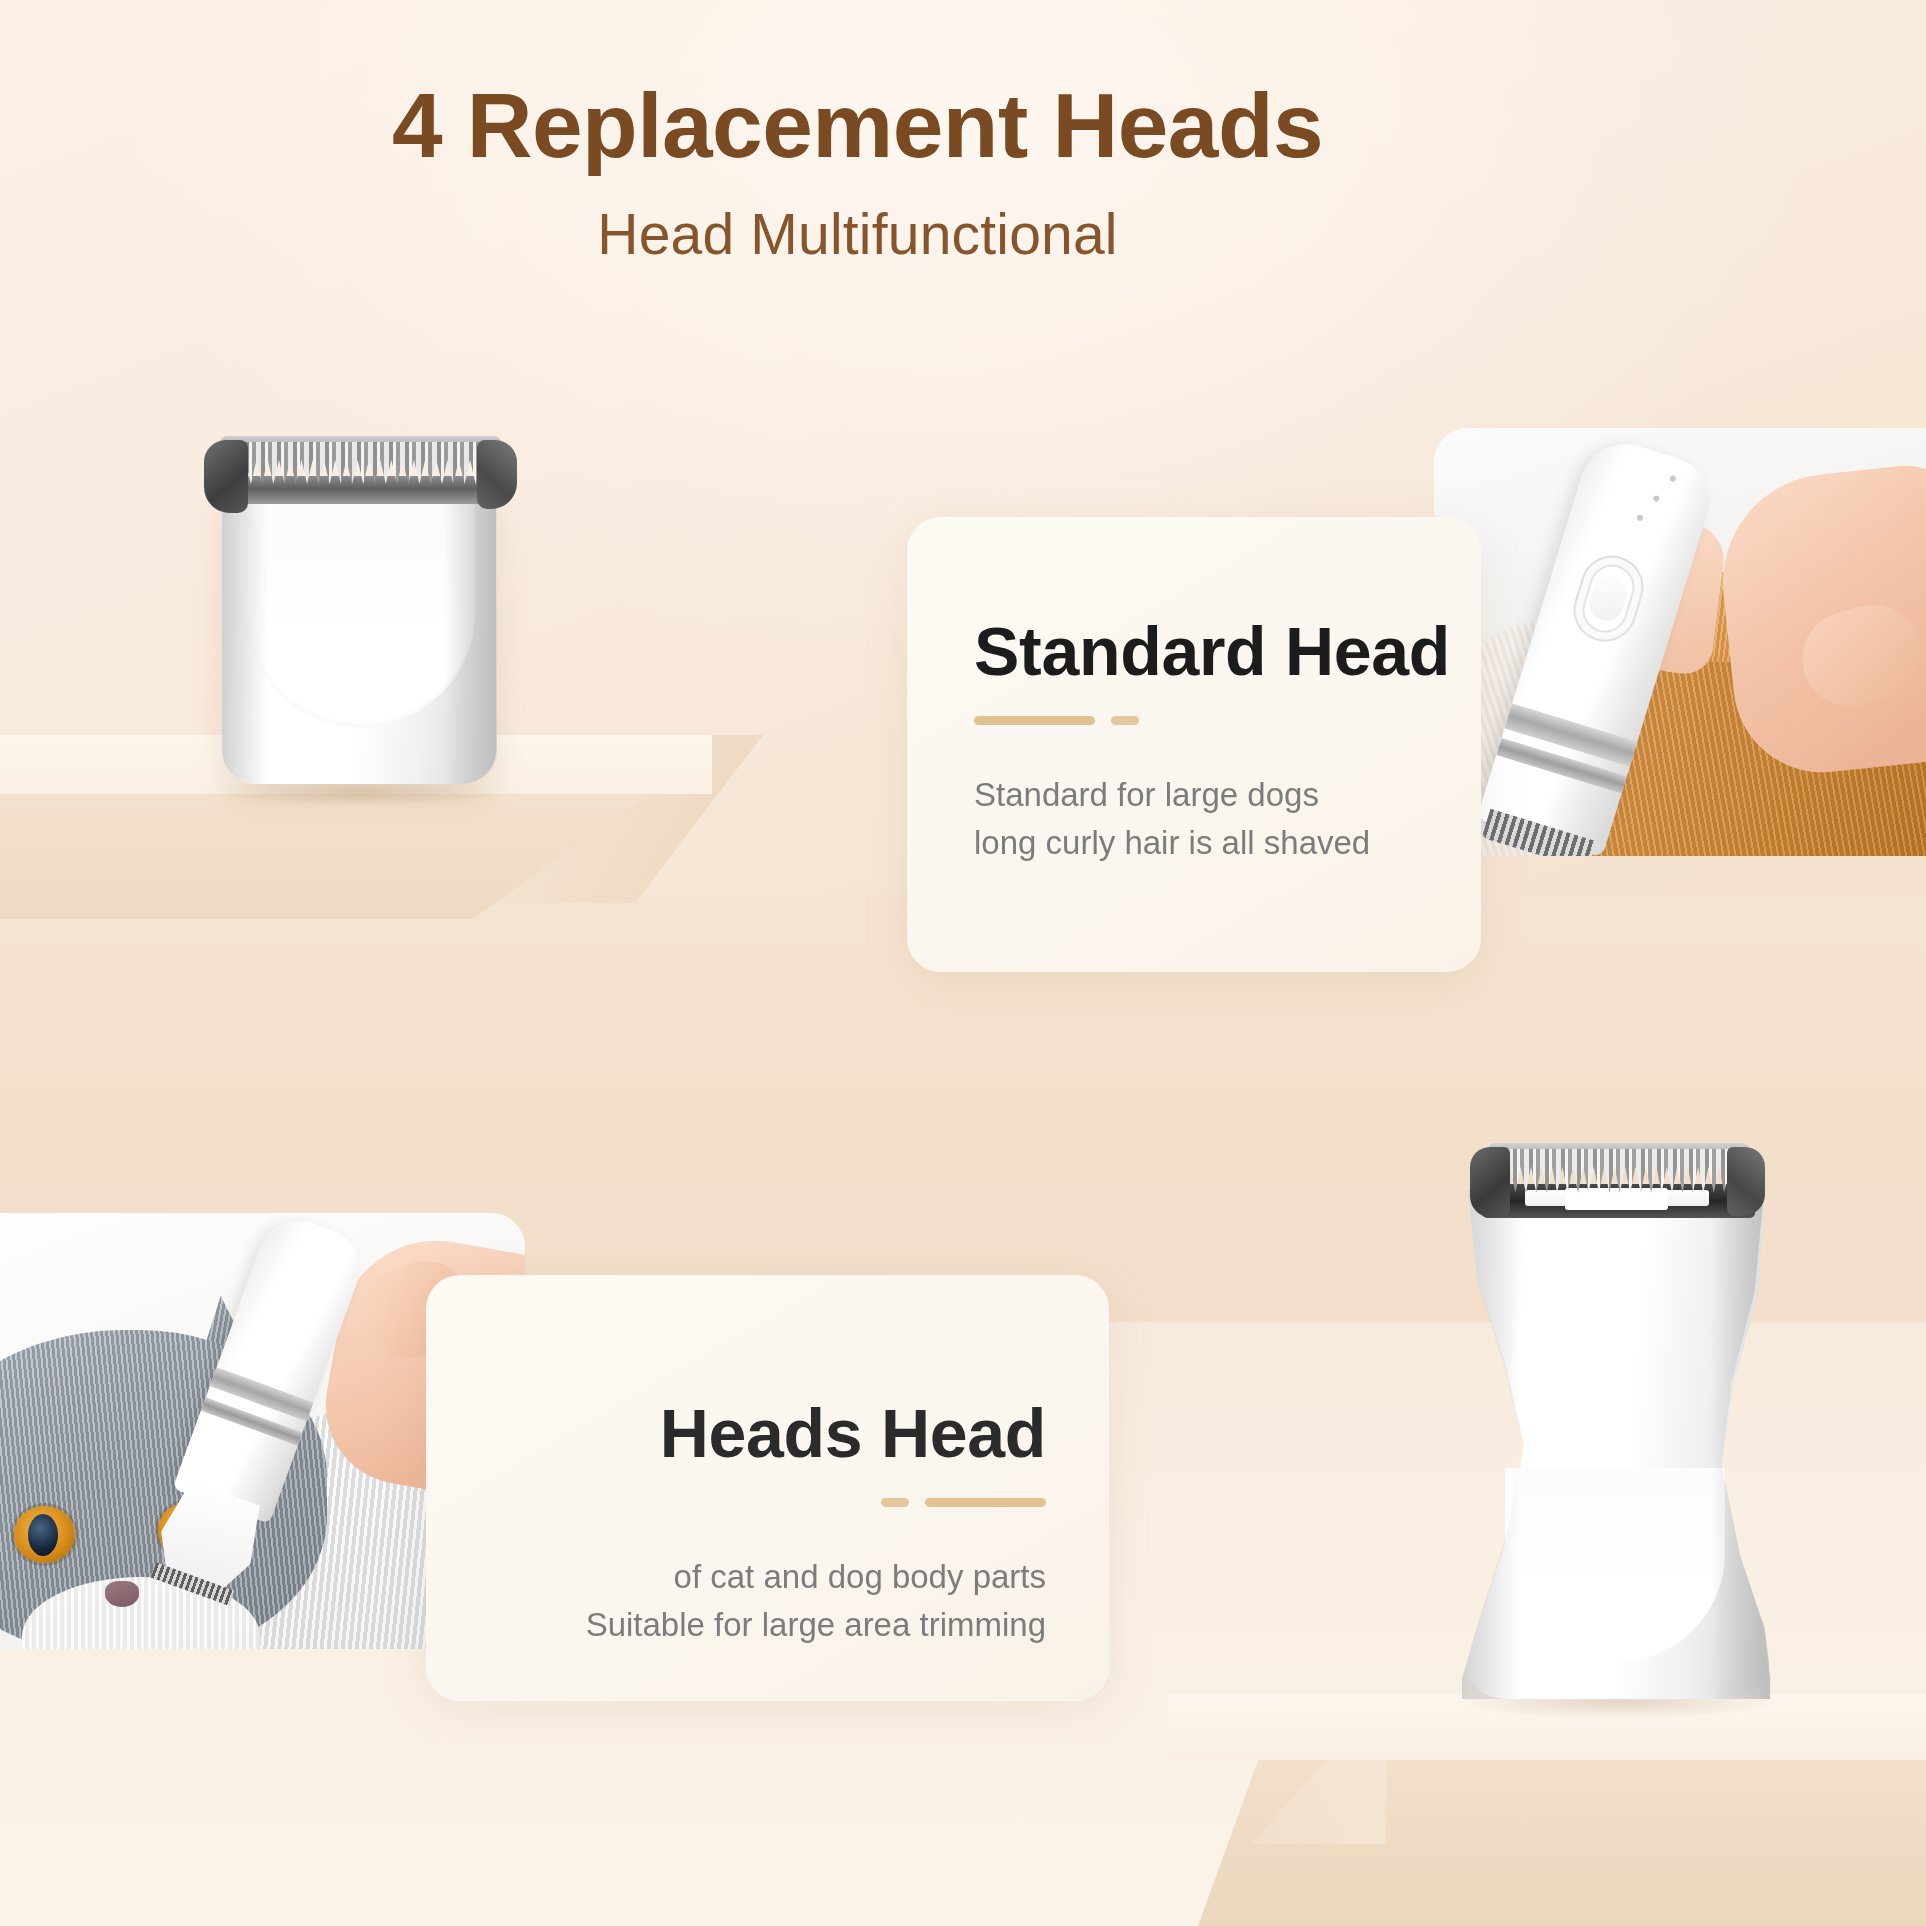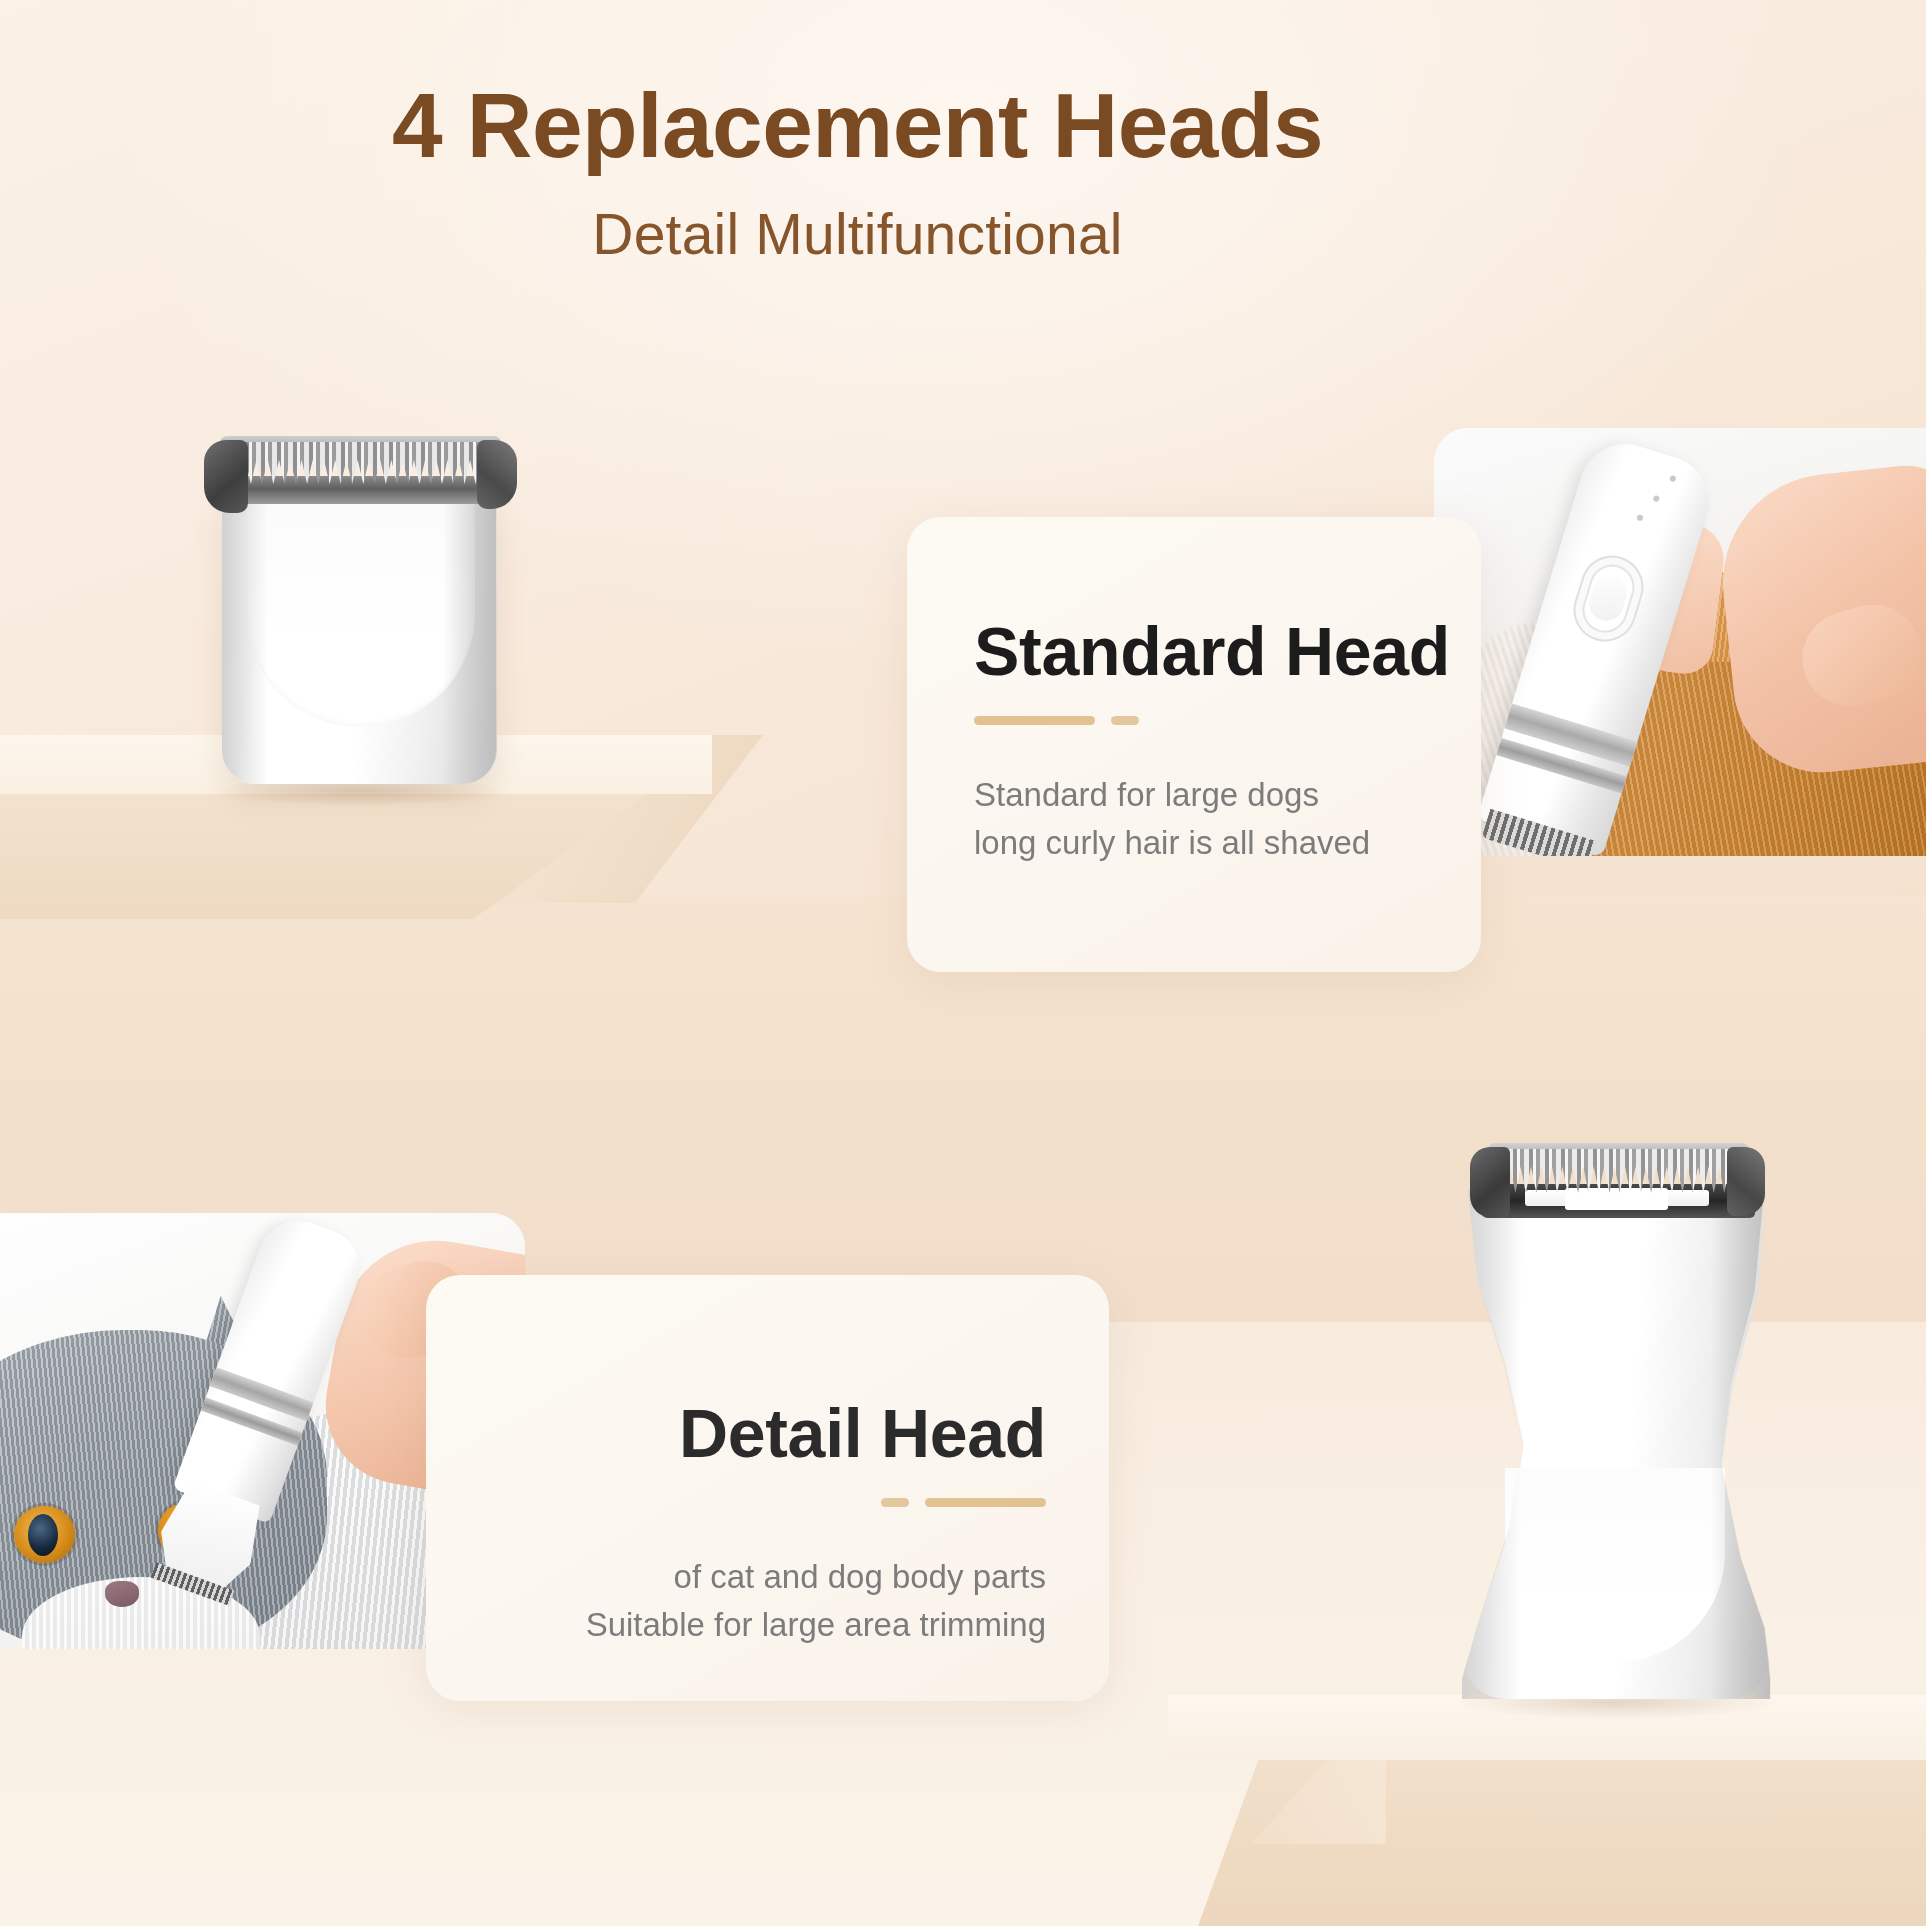--- a/index.html
+++ b/index.html
@@ -612,21 +612,21 @@
   <div class="band-lower bg-layer"></div>
   <div class="pedestal-top-slope bg-layer"></div>
   <div class="pedestal-top-front bg-layer"></div>
   <div class="pedestal-top-face bg-layer"></div>
   <div class="pedestal-bot-front bg-layer"></div>
   <div class="pedestal-bot-slope bg-layer"></div>
   <div class="pedestal-bot-top bg-layer"></div>
 
   <div class="heading-wrap">
     <div class="title">4 Replacement Heads</div>
-    <div class="subtitle">Detail Multifunctional</div>
+    <div class="subtitle">Head Multifunctional</div>
   </div>
 
   <div class="prod-standard">
     <div class="ps-shadow"></div>
     <div class="ps-body"></div>
     <div class="ps-arc"></div>
     <div class="ps-shadeL"></div>
     <div class="ps-shadeR"></div>
     <div class="ps-blade-bar"></div>
     <div class="ps-teeth-top"></div>
@@ -688,21 +688,21 @@
         <span class="ring"></span>
         <span class="ring2"></span>
         <span class="tip"></span>
         <span class="tip-blade"></span>
       </div>
       <div class="hand-cat-f"></div>
     </div>
   </div>
 
   <div class="card card-detail">
-    <div class="card-title">Detail Head</div>
+    <div class="card-title">Heads Head</div>
     <div class="divider">
       <span class="dash-short"></span>
       <span class="dash-long"></span>
     </div>
     <div class="card-desc">
       <span>of cat and dog body parts</span>
       <span>Suitable for large area trimming</span>
     </div>
   </div>
 

